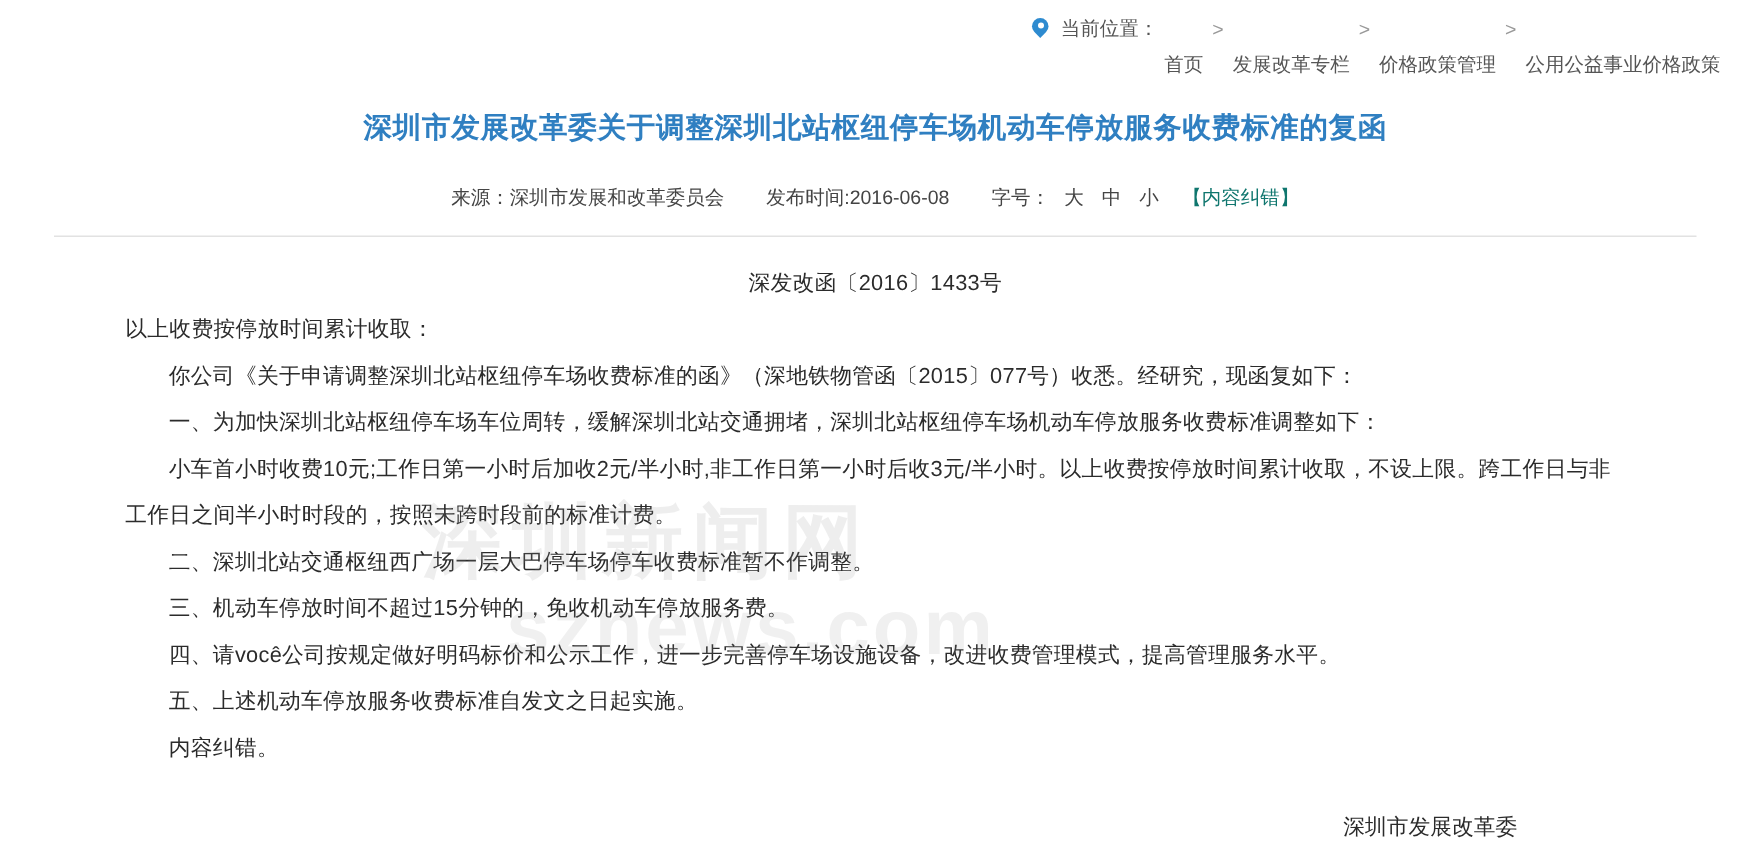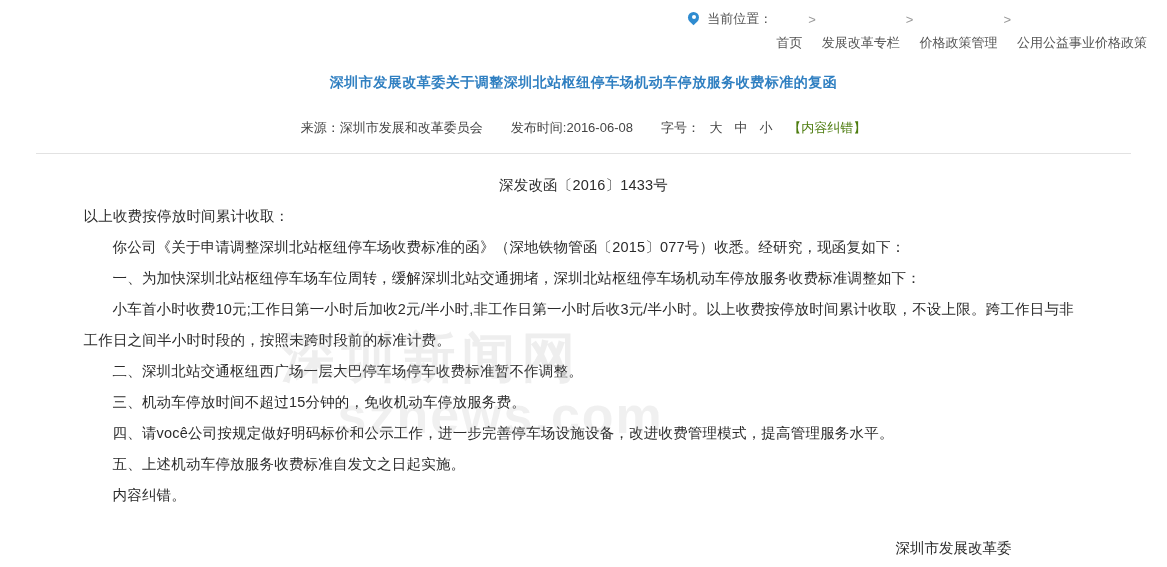--- a/index.html
+++ b/index.html
@@ -61,41 +61,41 @@
 
   
   .doc-wrap {
     width: 1095px;
     margin: 0 auto;
     position: relative;
   }
   .doc-title {
     text-align: center;
     color: #2f7fc1;
-    font-size: 14px;
+    font-size: 19px;
     font-weight: bold;
     line-height: 30px;
     padding: 28px 30px 0 30px;
     letter-spacing: 0.5px;
   }
   .meta-row {
     margin-top: 22px;
     text-align: right;
     font-size: 13px;
     color: #444444;
     display: flex;
     justify-content: center;
     align-items: center;
     gap: 0;
     flex-wrap: nowrap;
   }
   .meta-item { padding: 0 14px; white-space: nowrap; }
   .fontsize-group { display: inline-flex; align-items: center; gap: 12px; padding-left: 6px;}
   .fs-btn { color: #444444; cursor: pointer; }
-  .correct-link { color: #4d7c0f; cursor: pointer; padding-left: 12px; }
+  .correct-link { color: #0f766e; cursor: pointer; padding-left: 12px; }
 
   .divider {
     margin: 16px auto 0 auto;
     width: 1095px;
     height: 1px;
     background: #e2e2e2;
   }
 
   
   .doc-body {

